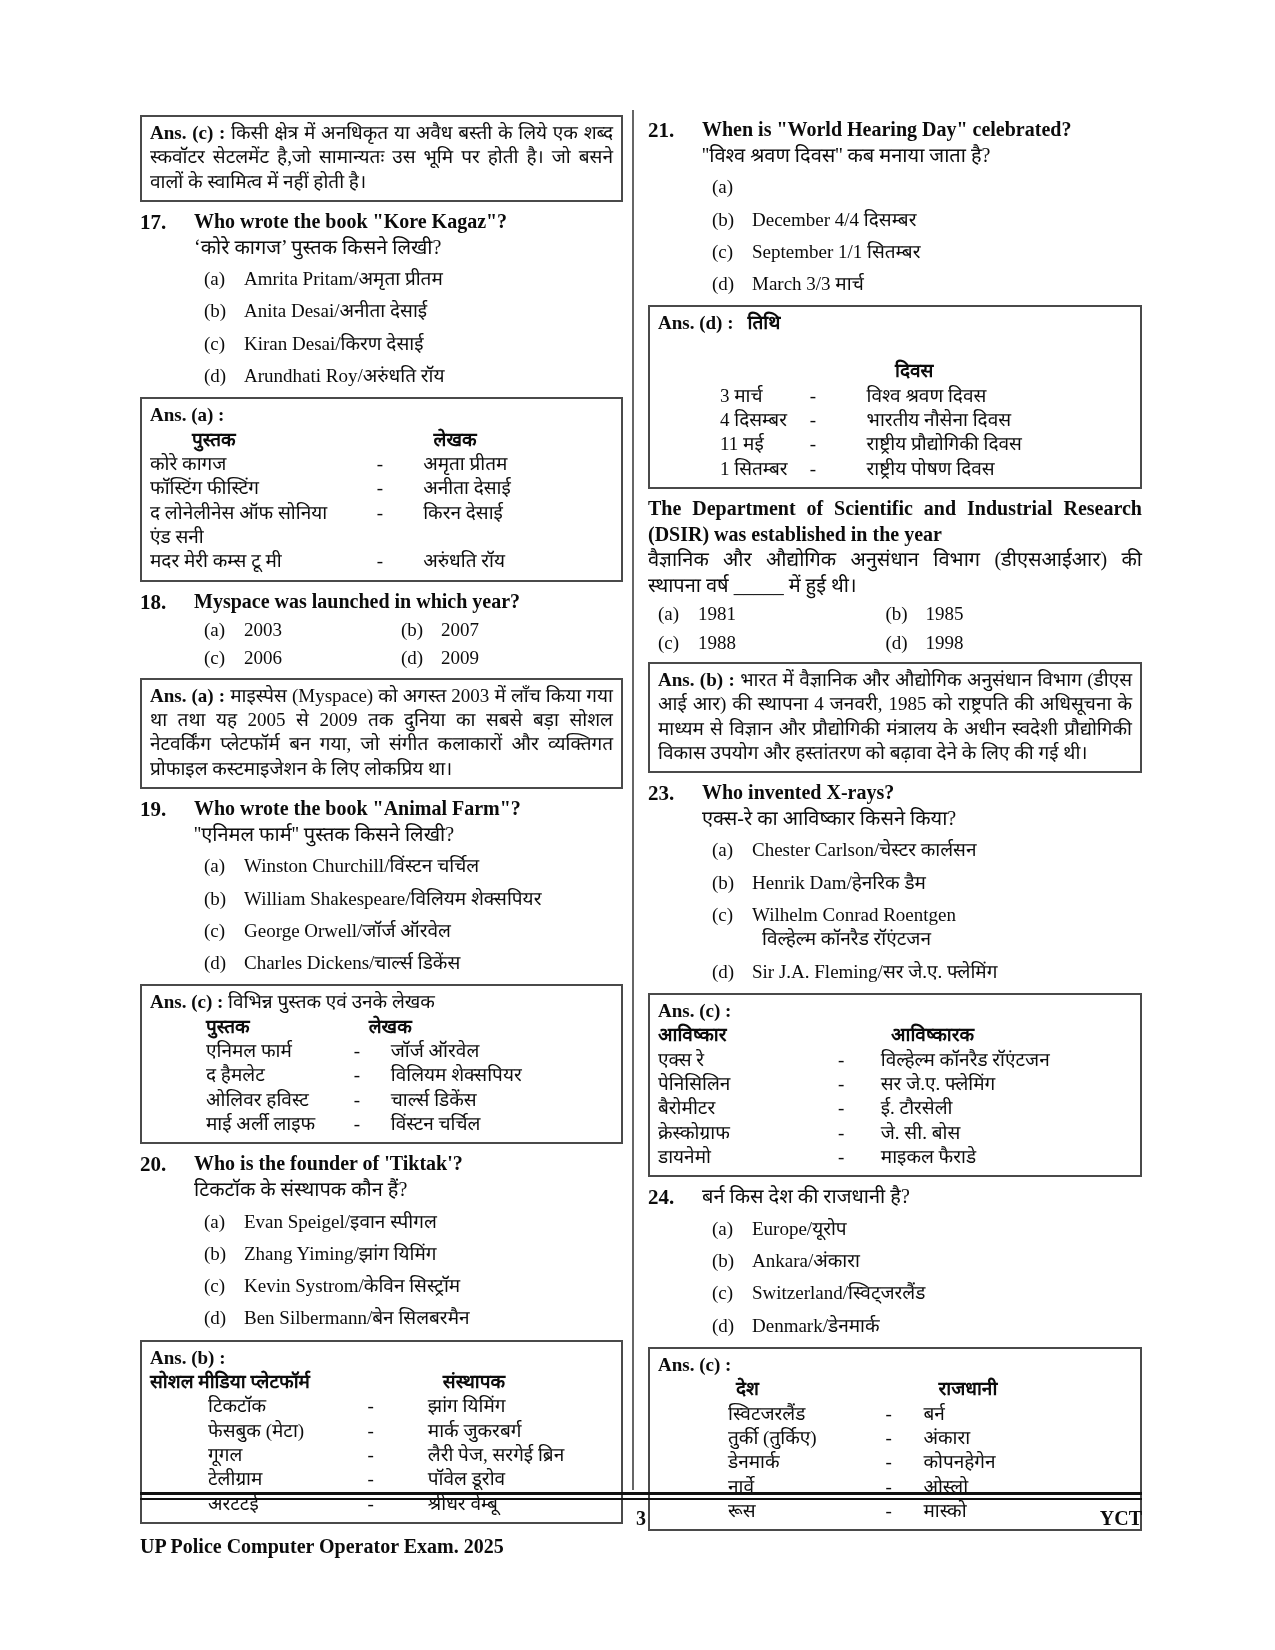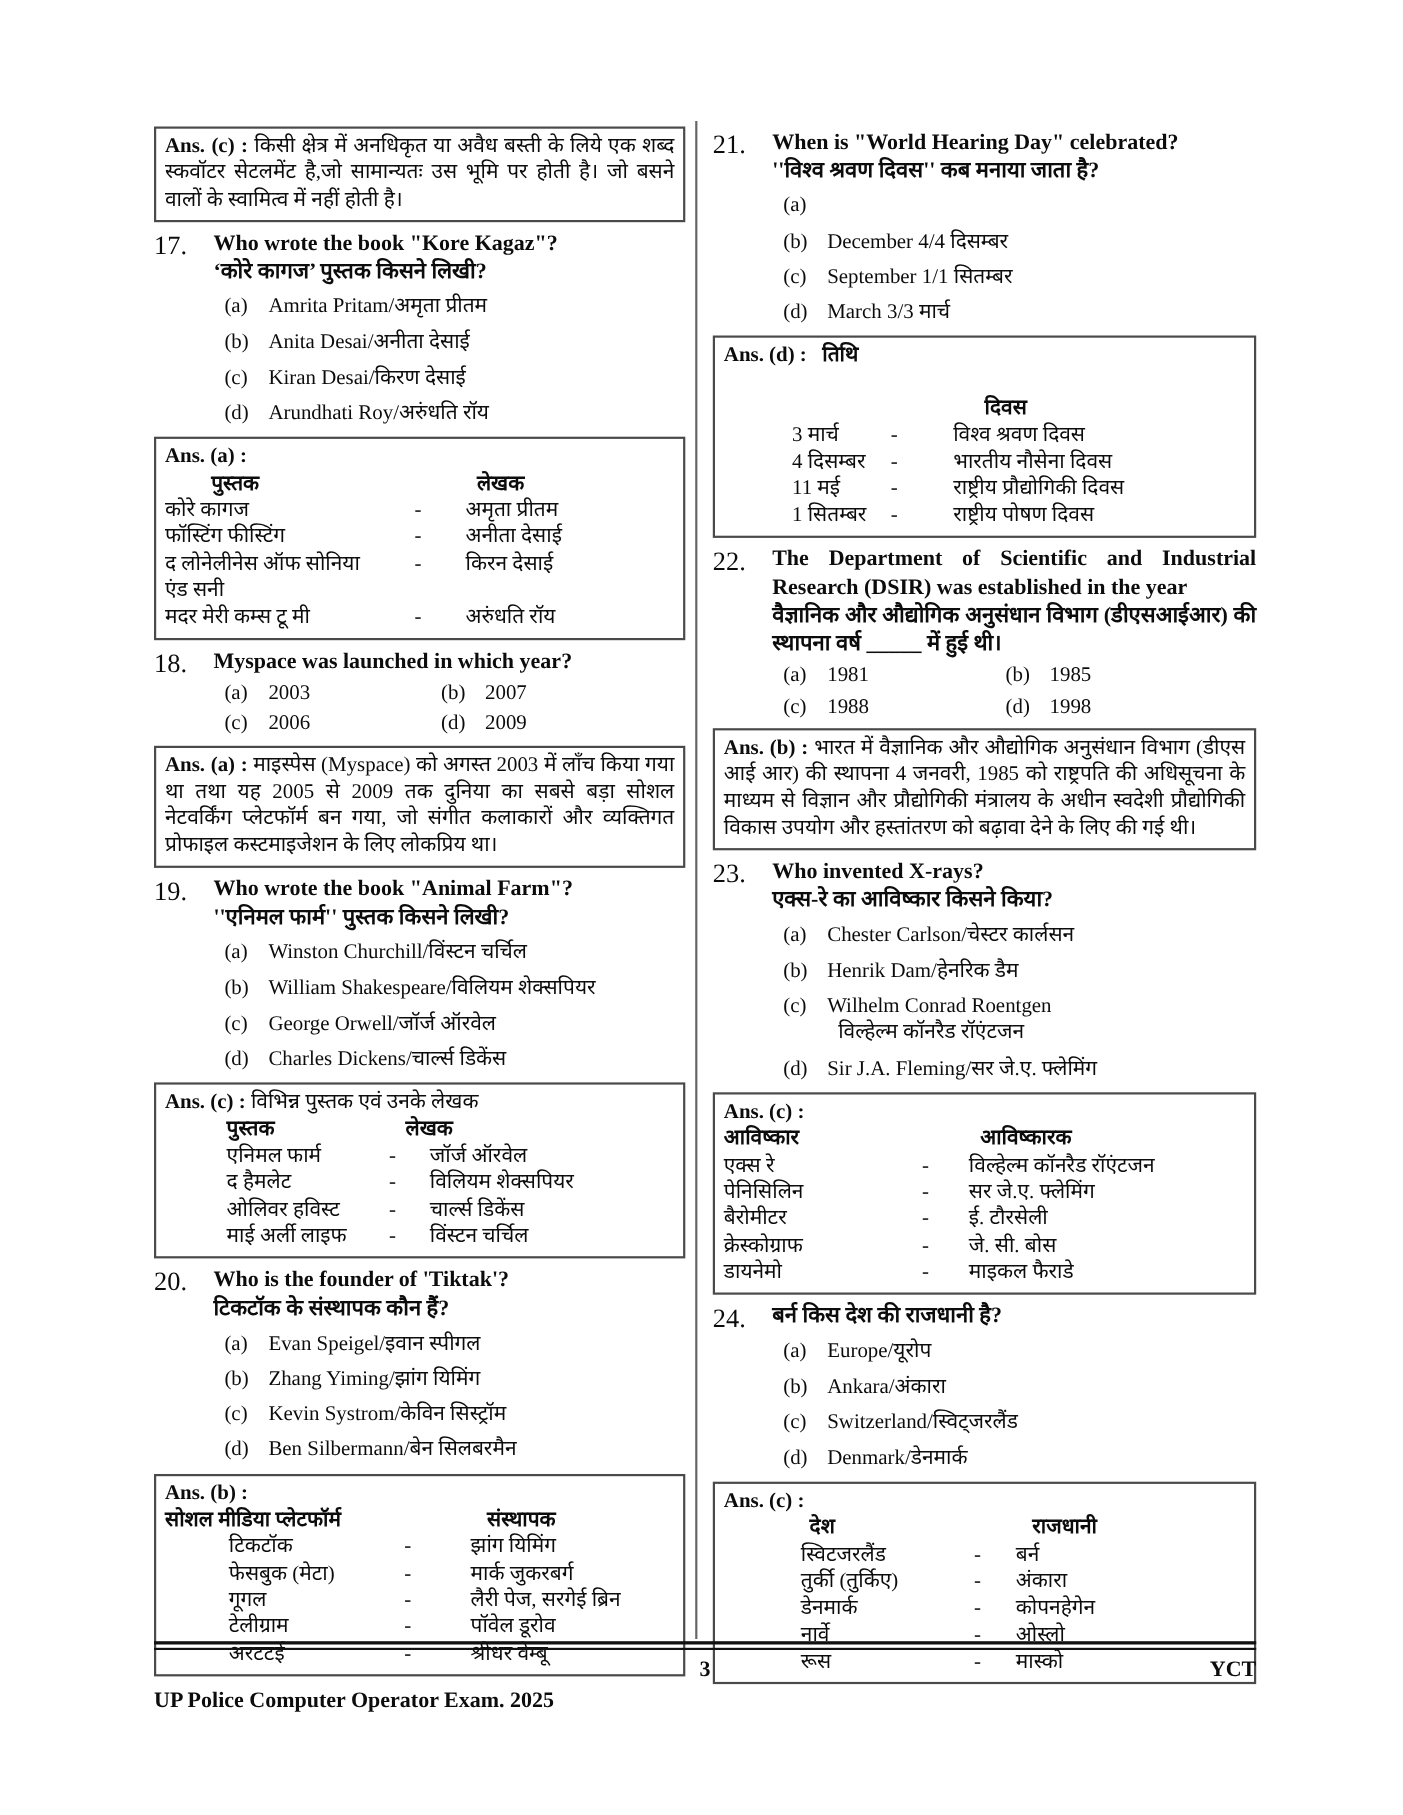--- a/index.html
+++ b/index.html
@@ -6,24 +6,24 @@
   body{
     width:1275px;height:1650px;position:relative;background:#ffffff;color:#0c0c0c;
     font-family:"Liberation Serif","DejaVu Serif",serif;font-size:19px;line-height:1.28;
   }
   .col{position:absolute;top:110px;}
   .col-left{left:140px;width:483px;}
   .col-right{left:648px;width:494px;}
   .divider{position:absolute;left:632px;top:110px;width:2px;height:1380px;background:#666;}
   
   .q{display:flex;margin:7px 0 2px;}
-  .qn{flex:0 0 54px;font-weight:normal;font-size:24px;}
+  .qn{flex:0 0 54px;font-weight:bold;font-size:21px;}
   .qb{flex:1;}
   .qen{font-weight:bold;font-size:20px;}
-  .qhi{font-weight:bold;font-size:20px;}
+  .qhi{font-weight:normal;font-size:20px;}
   .just{text-align:justify;}
   .opts{margin-top:3px;}
   .opt{display:flex;padding:4px 0 4px 10px;}
   .ol{flex:0 0 40px;}
   .ot{flex:1;}
   .ot2line{padding-left:50px;}
   .opts2{display:grid;grid-template-columns:47% 53%;padding-left:10px;margin-top:2px;}
   .opt2{display:flex;padding:2px 0;}
   
   .ansbox{border:2px solid #4a4a4a;padding:4px 8px 6px;margin:5px 0;}
@@ -307,21 +307,20 @@
         <span class="pr">राष्ट्रीय प्रौद्योगिकी दिवस</span>
       </div>
     <div class="prow">
         <span class="pl">1 सितम्बर</span>
         <span class="pd">-</span>
         <span class="pr">राष्ट्रीय पोषण दिवस</span>
       </div>
   </div>
 
   <div class="q">
-    <div class="qn">22.</div>
     <div class="qb">
       <div class="qen just">The Department of Scientific and Industrial Research (DSIR) was established in the year</div>
       <div class="qhi just">वैज्ञानिक और औद्योगिक अनुसंधान विभाग (डीएसआईआर) की स्थापना वर्ष _____ में हुई थी।</div>
       <div class="opts2">
         <div class="opt2">
             <span class="ol">(a)</span>
             <span class="ot">1981</span>
           </div>
         <div class="opt2">
             <span class="ol">(b)</span>

